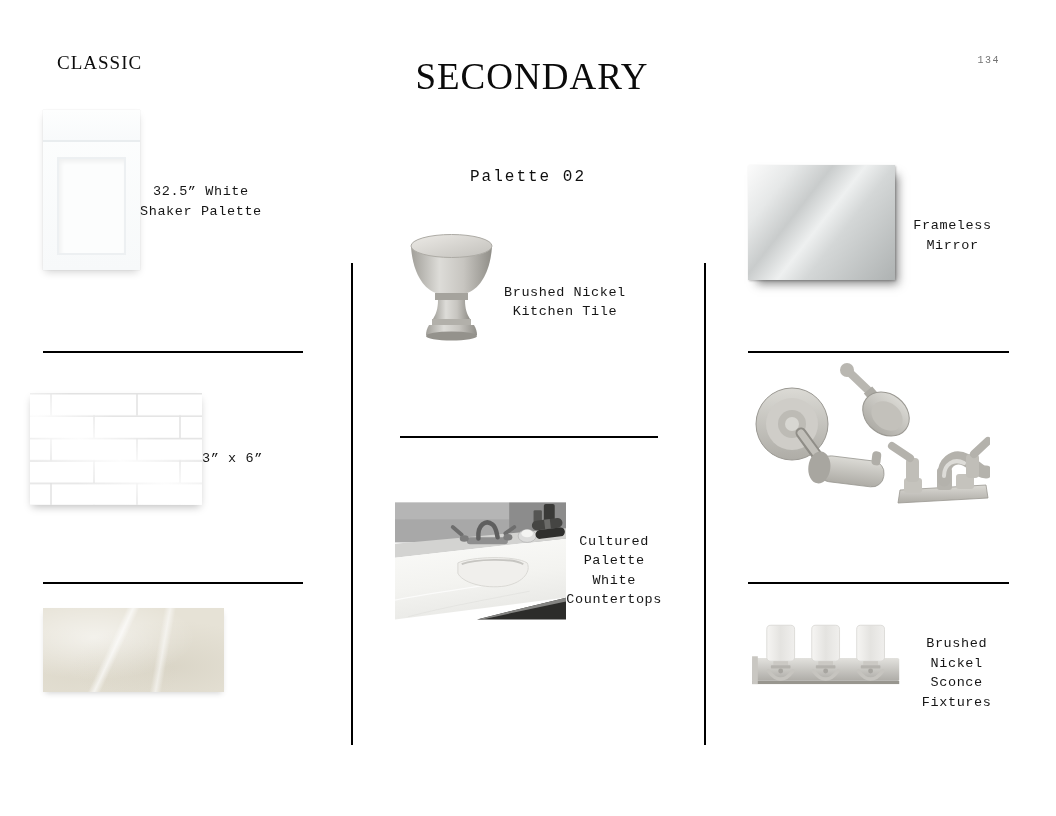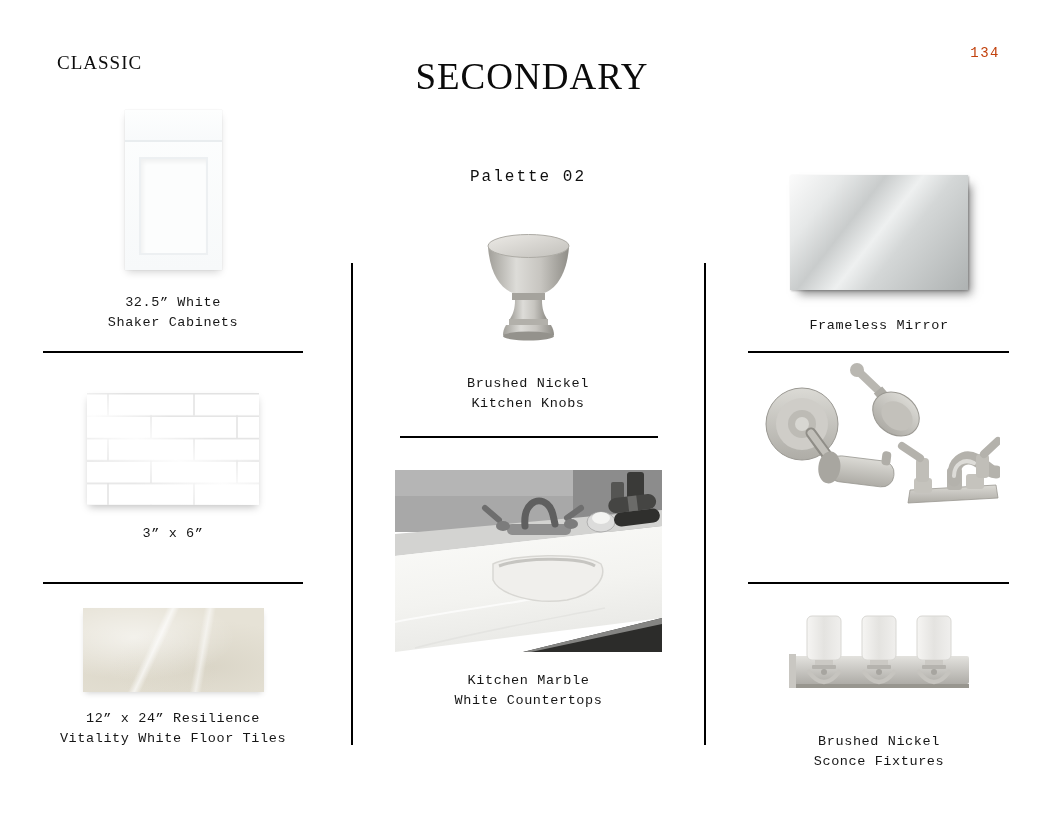--- a/index.html
+++ b/index.html
@@ -22,51 +22,51 @@
     font-family:"Liberation Serif","DejaVu Serif",serif;
     font-size:37px; line-height:43px; font-weight:normal;
     letter-spacing:1px; color:#0b0b0b;
   }
   .title span { display:block; }
   .subtitle {
     position:absolute; left:0; right:0; top:168px; text-align:center;
     font-size:16px; letter-spacing:2px; color:#101010;
   }
   .page-number {
-    position:absolute; right:56px; top:45px;
-    font-size:14px; letter-spacing:1.5px; color:#c2410c;
+    position:absolute; right:56px; top:55px;
+    font-size:10px; letter-spacing:1.5px; color:#737373;
   }
 
   
   .hr { position:absolute; height:2px; background:#000; }
   .vr { position:absolute; width:2px;  background:#000; }
   #hr-left-1  { left:43px;  top:351px; width:260px; }
   #hr-left-2  { left:43px;  top:582px; width:260px; }
   #hr-mid-1   { left:400px; top:436px; width:258px; }
   #hr-right-1 { left:748px; top:351px; width:261px; }
   #hr-right-2 { left:748px; top:582px; width:261px; }
   #vr-left  { left:351px; top:263px; height:482px; }
   #vr-right { left:704px; top:263px; height:482px; }
 
   
-  .item { position:absolute; display:flex; flex-direction:column; align-items:center; }
+  .item { position:absolute; display:flex; flex-direction:row; align-items:center; }
   .cap { text-align:center; }
   .capline { display:block; font-size:13.5px; line-height:19.5px; letter-spacing:.6px; color:#161616; }
 
   #fig-cabinets   { left:43px;  top:110px; width:260px; }
   #fig-cabinets   .cap { margin-top:23px; }
-  #fig-walltile   { left:43px;  top:393px; width:260px; }
+  #fig-walltile   { left:30px;  top:393px; width:260px; }
   #fig-walltile   .cap { margin-top:19px; }
   #fig-floortile  { left:43px;  top:608px; width:260px; }
   #fig-floortile  .cap { margin-top:17px; }
   #fig-knobs      { left:399px; top:230px; width:258px; }
   #fig-knobs      .cap { margin-top:29px; }
   #fig-countertop { left:395px; top:470px; width:267px; }
   #fig-countertop .cap { margin-top:19px; }
-  #fig-mirror     { left:748px; top:175px; width:262px; }
+  #fig-mirror     { left:748px; top:165px; width:262px; }
   #fig-mirror     .cap { margin-top:26px; }
   #fig-plumbing   { left:748px; top:362px; width:262px; }
   #fig-plumbing   .cap { margin-top:10px; }
   #fig-sconce     { left:748px; top:612px; width:262px; }
   #fig-sconce     .cap { margin-top:22px; }
 
   
   .ph-cabinet {
     position:relative; width:97px; height:160px;
     background:linear-gradient(180deg,#fdfefe,#f7f9fa);
@@ -127,21 +127,21 @@
 
   <figure class="item" id="fig-cabinets">
     <div class="ph-cabinet">
       <div class="cab-drawer"></div>
       <div class="cab-door">
         <div class="cab-panel"></div>
       </div>
     </div>
     <figcaption class="cap">
       <span class="capline">32.5” White</span>
-      <span class="capline">Shaker Cabinets</span>
+      <span class="capline">Shaker Palette</span>
     </figcaption>
   </figure>
 
   <figure class="item" id="fig-walltile">
     <div class="ph-walltile">
       <svg width="172" height="112" viewBox="0 0 172 112">
         <defs>
           <pattern id="brick" width="86" height="44.8" patternUnits="userSpaceOnUse">
             <rect width="86" height="44.8" fill="#ffffff"></rect>
             <path d="M0 0.75 H86 M0 23.15 H86" stroke="#e2e2e2" stroke-width="1.5" fill="none"></path>
@@ -157,24 +157,20 @@
         <rect width="172" height="112" fill="url(#sheen)"></rect>
       </svg>
     </div>
     <figcaption class="cap">
       <span class="capline">3” x 6”</span>
     </figcaption>
   </figure>
 
   <figure class="item" id="fig-floortile">
     <div class="ph-floortile"></div>
-    <figcaption class="cap">
-      <span class="capline">12” x 24” Resilience</span>
-      <span class="capline">Vitality White Floor Tiles</span>
-    </figcaption>
   </figure>
 
   <figure class="item" id="fig-knobs">
     <svg width="105" height="115" viewBox="0 0 105 115">
       <defs>
         <linearGradient id="kn-side" x1="0" y1="0" x2="1" y2="0">
           <stop offset="0" stop-color="#a19f99"></stop>
             <stop offset="0.35" stop-color="#dddcd8"></stop>
           <stop offset="0.65" stop-color="#c7c5c0"></stop>
             <stop offset="1" stop-color="#8f8d87"></stop>
@@ -187,21 +183,21 @@
       <path d="M12 17 C14 44 25 59 37 63 L68 63 C80 59 91 44 93 17 Z" fill="url(#kn-side)"></path>
       <ellipse cx="52.5" cy="16" rx="40.5" ry="11.5" fill="url(#kn-top)" stroke="#adaba5" stroke-width="1"></ellipse>
       <rect x="36" y="63" width="33" height="7" fill="#a5a39d"></rect>
       <path d="M39 70 C39 79 37 84 34 89 L71 89 C68 84 66 79 66 70 Z" fill="url(#kn-side)"></path>
       <rect x="33" y="89" width="39" height="6" fill="#b2b0aa"></rect>
       <path d="M30 95 L75 95 C77 98 78 102 78 105 L27 105 C27 102 28 98 30 95 Z" fill="url(#kn-side)"></path>
       <ellipse cx="52.5" cy="106" rx="25.5" ry="4.5" fill="#94928c"></ellipse>
     </svg>
     <figcaption class="cap">
       <span class="capline">Brushed Nickel</span>
-      <span class="capline">Kitchen Knobs</span>
+      <span class="capline">Kitchen Tile</span>
     </figcaption>
   </figure>
 
   <figure class="item" id="fig-countertop">
     <svg width="267" height="182" viewBox="0 0 267 182">
       <defs>
         <linearGradient id="ct-sur" x1="0" y1="0" x2="0.3" y2="1">
           <stop offset="0" stop-color="#fbfbf9"></stop>
             <stop offset="0.6" stop-color="#f3f3f0"></stop>
           <stop offset="1" stop-color="#e9e9e6"></stop>
@@ -228,21 +224,21 @@
       <rect x="216" y="12" width="13" height="20" rx="2" fill="#555553"></rect>
       <g transform="rotate(-7 238 40)">
         <rect x="214" y="26" width="48" height="15" rx="7.5" fill="#454543"></rect>
         <rect x="218" y="41" width="46" height="14" rx="7" fill="#2f2f2d"></rect>
         <rect x="234" y="26" width="9" height="15" fill="#6b6b69"></rect>
       </g>
       <polygon points="128,182 267,148 267,182" fill="#2c2c2a"></polygon>
       <polygon points="128,182 267,148 267,154 136,182" fill="#858583"></polygon>
     </svg>
     <figcaption class="cap">
-      <span class="capline">Kitchen Marble</span>
+      <span class="capline">Cultured Palette</span>
       <span class="capline">White Countertops</span>
     </figcaption>
   </figure>
 
   <figure class="item" id="fig-mirror">
     <div class="ph-mirror"></div>
     <figcaption class="cap">
       <span class="capline">Frameless Mirror</span>
     </figcaption>
   </figure>

